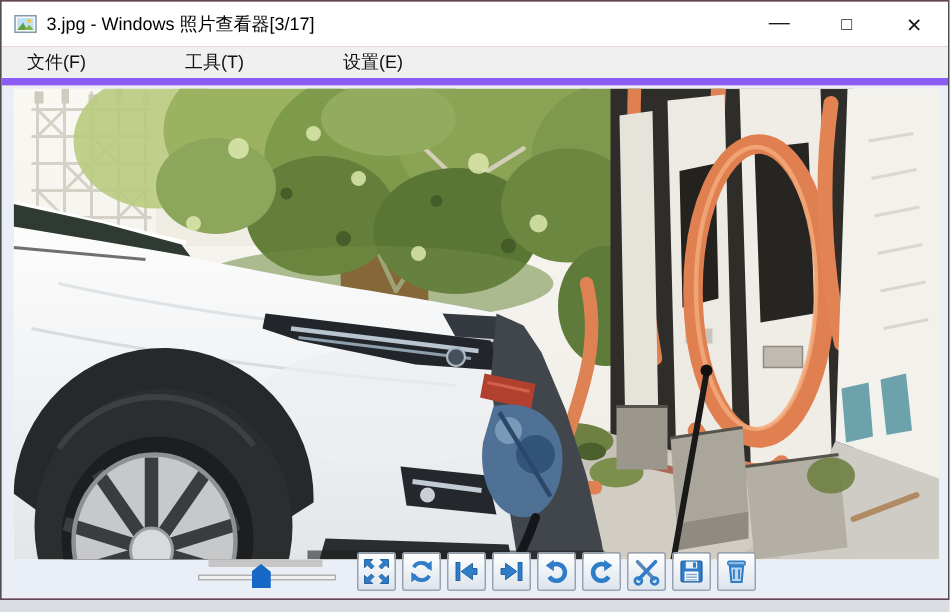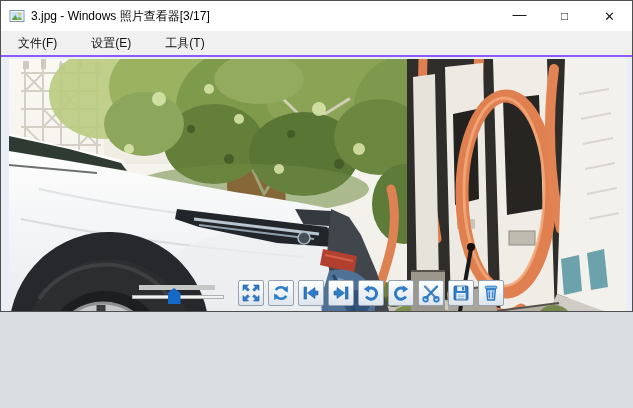--- a/index.html
+++ b/index.html
@@ -1,38 +1,38 @@
 <!DOCTYPE html>
 <html><head>
 <meta charset="utf-8">
 <style>
   * { margin:0; padding:0; box-sizing:border-box; }
   html,body { background:#d9dde2; font-family:"Liberation Sans", sans-serif; }
   .window {
-    position:relative; width:633px; height:312px;
+    position:relative; width:633px; height:400px;
     background:#ec4899; border:1px solid #4f4f4f; overflow:hidden;
   }
   
   .titlebar {
     height:30px; background:#ffffff; display:flex; align-items:center;
     padding-left:8px; position:relative;
   }
   .title-icon { width:16px; height:16px; margin-right:6px; flex:0 0 auto; }
   .title-text { font-size:12px; color:#000; white-space:nowrap; }
   .win-controls { position:absolute; right:0; top:0; height:30px; display:flex; }
   .win-btn {
     width:45px; height:30px; display:flex; align-items:center; justify-content:center;
     font-size:13px; color:#1a1a1a; cursor:default;
   }
   .win-btn.minimize span { position:relative; top:-2px; font-size:14px; }
   .win-btn.maximize span { font-size:12px; }
   
   .menubar {
     height:26px; background:#f0f0f0; display:flex; align-items:center;
-    padding-left:7px; border-bottom:2px solid #8b5cf6;
+    padding-left:7px; border-bottom:5px solid #8b5cf6;gap:32px;
   }
   .menu-item {
     font-size:12px; color:#111; padding:4px 10px; margin-right:14px; cursor:default;
   }
   
   .client { position:absolute; top:56px; left:0; right:0; bottom:0; background:#e9eef7; }
   .photo-canvas {
     position:absolute; left:8px; top:2px; width:617px; height:314px;
     background:#f5f3ee; overflow:hidden;
   }
@@ -85,22 +85,22 @@
           <span>□</span>
         </div>
       <div class="win-btn close">
           <span>✕</span>
         </div>
     </div>
   </div>
 
   <div class="menubar">
     <span class="menu-item">文件(F)</span>
+    <span class="menu-item">工具(T)</span>
     <span class="menu-item">设置(E)</span>
-    <span class="menu-item">工具(T)</span>
   </div>
 
   <div class="client">
 
     <div class="photo-canvas" title="White SUV plugged in at an electric-vehicle charging station; row of white charging piles with orange cables, green trees behind, lattice tower upper left">
       <svg viewBox="0 0 617 314" width="617" height="314" preserveAspectRatio="none">
         <defs>
           <linearGradient id="bgG" x1="0" y1="0" x2="0" y2="1">
             <stop offset="0" stop-color="#faf8f2"></stop>
               <stop offset="1" stop-color="#edebe4"></stop>

